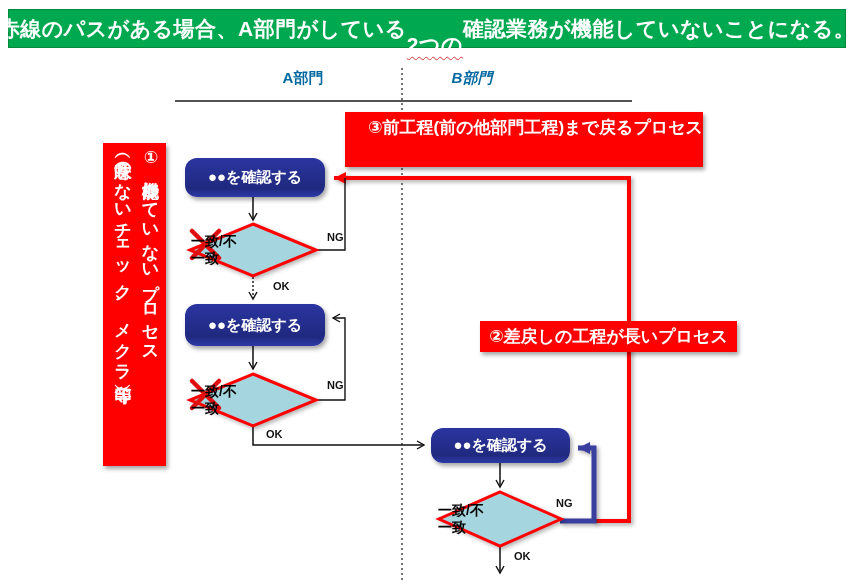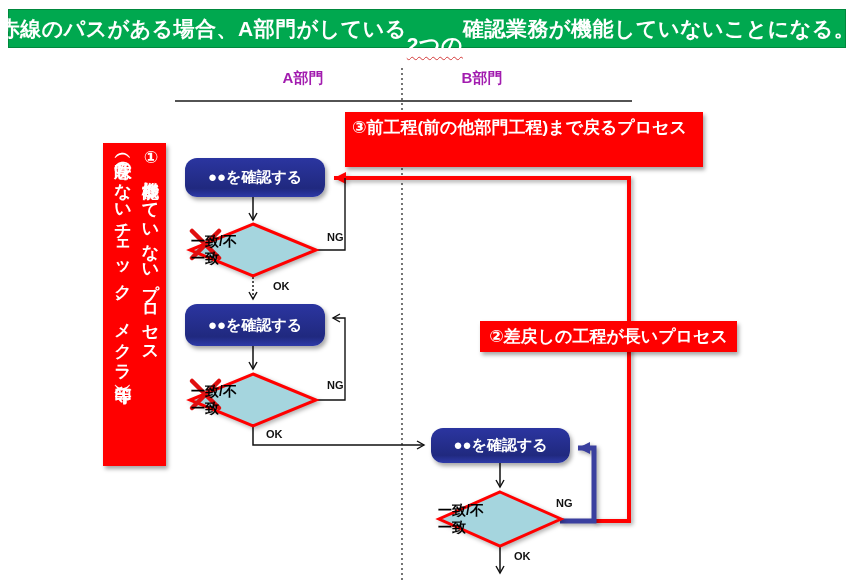--- a/index.html
+++ b/index.html
@@ -7,41 +7,41 @@
   .canvas{position:relative;width:852px;height:586px;background:#ffffff;overflow:hidden;}
   .abs{position:absolute;}
   .banner{
     left:8px;top:9px;width:836px;height:37px;
     background:#00a84f;border:1px solid #00883d;
     color:#ffffff;font-weight:bold;font-size:21px;
     display:flex;align-items:center;justify-content:center;
     letter-spacing:0.5px;white-space:nowrap;
   }
   .banner .wavy{text-decoration:underline;text-decoration-style:wavy;text-decoration-color:#d43a3a;text-decoration-thickness:1px;text-underline-offset:4px;margin-top:32px;}
-  .lane-label{top:69px;width:70px;height:22px;font-weight:bold;font-size:15px;color:#a21caf;text-align:center;}
+  .lane-label{top:69px;width:70px;height:22px;font-weight:bold;font-size:15px;color:#0369a1;text-align:center;}
   .svg-layer{left:0;top:0;width:852px;height:586px;}
   .proc{
     background:linear-gradient(180deg,#2b35a0 0%,#20297f 78%,#2e3aa8 100%);
     border-radius:12px;color:#fff;font-weight:bold;font-size:15px;
     display:flex;align-items:center;justify-content:center;
     box-shadow:2px 3px 4px rgba(0,0,0,0.35);white-space:nowrap;
   }
   .p1{left:185px;top:158px;width:140px;height:39px;}
   .p2{left:185px;top:304px;width:140px;height:42px;}
   .p3{left:431px;top:428px;width:139px;height:35px;}
   .dtext{width:124px;color:#000;font-weight:bold;font-size:14px;line-height:1.2;}
   .d1{left:191px;top:233px;}
   .d2{left:191px;top:383px;}
   .d3{left:438px;top:502px;}
   .elabel{font-size:11px;font-weight:600;color:#111;}
   .rednote{
     background:#ff0000;color:#ffffff;font-weight:bold;
     box-shadow:2px 3px 4px rgba(0,0,0,0.35);
   }
-  .note3{left:345px;top:112px;width:358px;height:55px;font-size:17px;line-height:25px;padding:3px 12px 0 7px;box-sizing:border-box;white-space:nowrap;}
+  .note3{left:345px;top:112px;width:358px;height:55px;font-size:17px;line-height:25px;padding:3px 0 0 7px;box-sizing:border-box;white-space:nowrap;text-align:right;}
   .note2{left:480px;top:321px;width:257px;height:31px;font-size:17px;display:flex;align-items:center;justify-content:center;white-space:nowrap;}
   .sidenote{
     left:103px;top:143px;width:63px;height:323px;
     writing-mode:vertical-rl;text-orientation:mixed;
     font-size:17px;font-weight:bold;line-height:1.62;letter-spacing:1px;
     padding:4px 2px 0 0;box-sizing:border-box;
   }
 </style>
 </head>
 <body>
@@ -91,21 +91,21 @@
     </g>
   </svg>
 
   <div class="abs banner">
     <span>赤線のパスがある場合、A部門がしている</span>
       <span class="wavy">2つの</span>
       <span>確認業務が機能していないことになる。</span>
   </div>
 
   <div class="abs lane-label" style="left:268px;">A部門</div>
-  <div class="abs lane-label" style="left:447px;">B部門</div>
+  <div class="abs lane-label" style="left:437px;font-style:italic;">B部門</div>
 
   <div class="abs rednote sidenote">
     <span>①機能していないプロセス</span><br>
     <span>（意味のないチェック、メクラ印等）</span>
   </div>
 
   <div class="abs rednote note3">
     <div>③前工程(前の他部門工程)まで戻るプロセス</div>
   </div>
 

